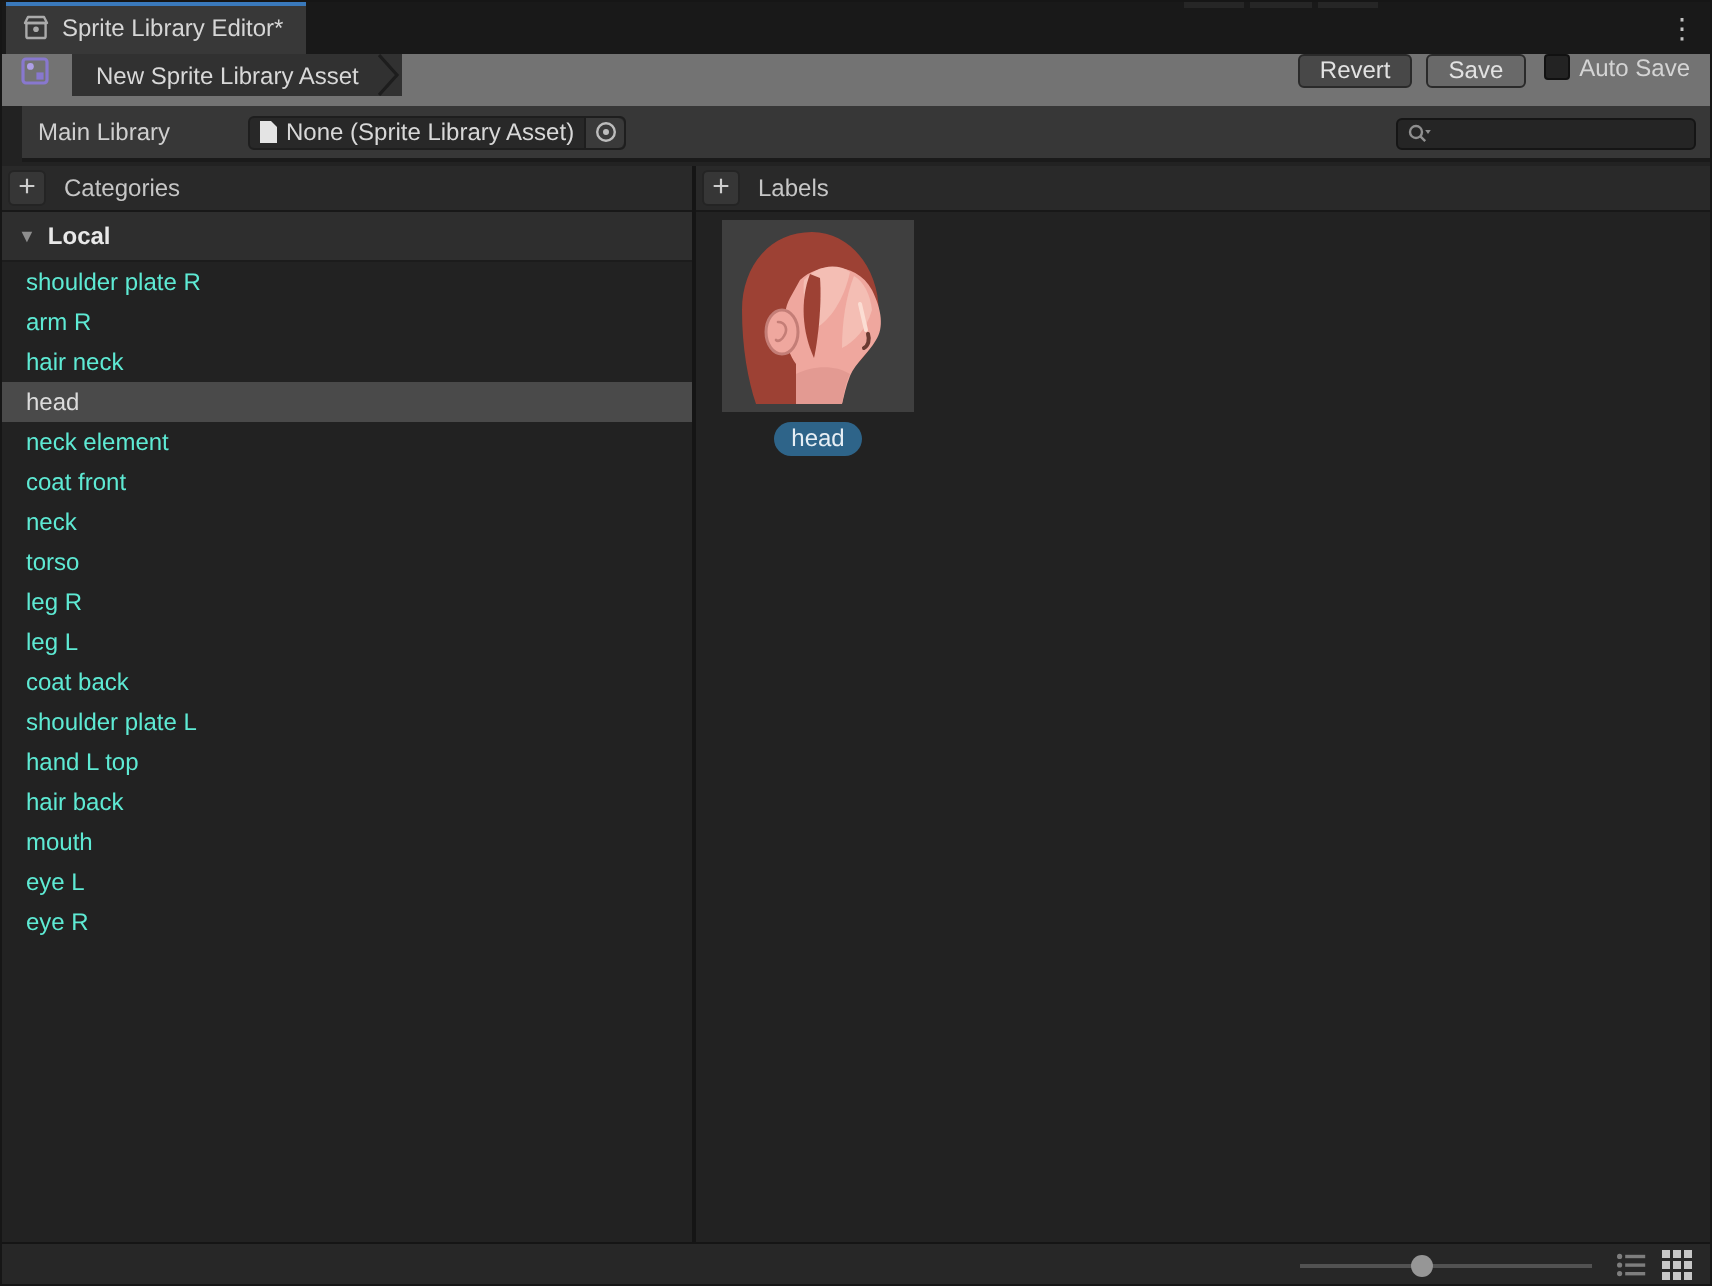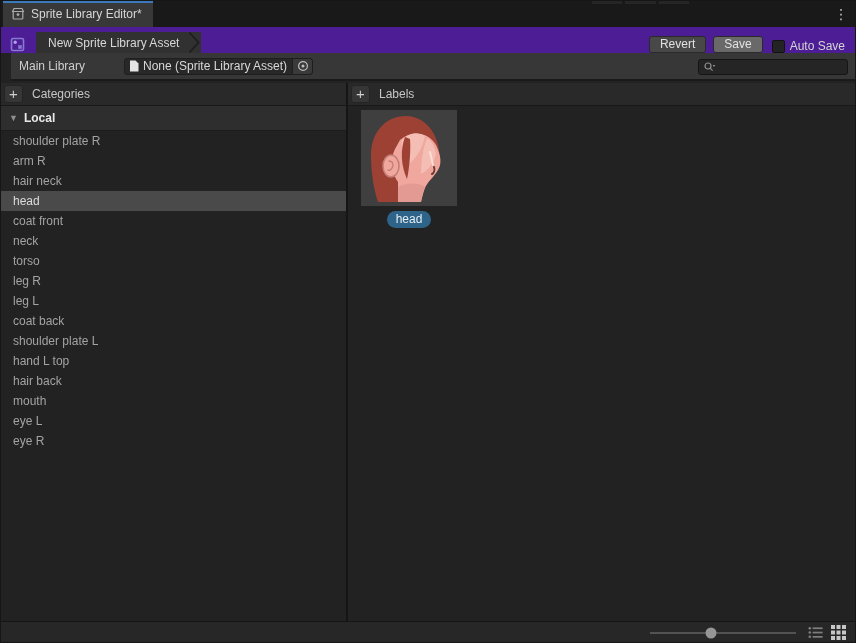--- a/index.html
+++ b/index.html
@@ -16,21 +16,21 @@
   .tab-remnant.r1 { left:591px; width:30px; } .tab-remnant.r2 { left:624px; width:31px; } .tab-remnant.r3 { left:658px; width:30px; }
   .tab {
     position:absolute; top:0; left:2px; width:150px; height:26px;
     background:#383838; display:flex; align-items:center; gap:5px; padding-left:7px;
   }
   .tab-accent { position:absolute; top:0; left:0; width:100%; height:2px; background:#3A79BB; }
   .tab-title { color:#D6D6D6; white-space:nowrap; }
   .kebab { position:absolute; top:3px; right:7px; width:14px; height:20px; color:#C2C2C2;
            font-size:14px; line-height:20px; text-align:center; cursor:pointer; }
   
-  .row2 { position:absolute; top:26px; left:0; right:0; height:26px; background:#4c1d95; display:flex; align-items:flex-end; }
+  .row2 { position:absolute; top:26px; left:0; right:0; height:26px; background:#737373; display:flex; align-items:flex-start; }
   .row3 { position:absolute; top:52px; left:10px; right:0; height:28px; background:#373737; display:flex; align-items:center; border-bottom:2px solid #1A1A1A; }
   .asset-icon { margin-left:8px; width:17px; height:17px; flex:none; }
   .breadcrumb { margin-left:10px; height:21px; display:flex; align-items:center; background:#313131; padding-left:12px; color:#D8D8D8; white-space:nowrap; }
   .crumb-chev { height:21px; margin-left:10px; }
   .spacer { flex:1; }
   .btn { height:17px; padding:0 10px; border-radius:3px; border:1px solid #2A2A2A;
          color:#E2E2E2; font-family:inherit; font-size:12px; line-height:15px; cursor:pointer; }
   .btn-revert { background:#484848; }
   .btn-save   { background:#696969; margin-left:7px; }
   .checkbox { width:13px; height:13px; background:#232323; border:1px solid #111; border-radius:2px; margin:0 5px 0 9px; cursor:pointer; flex:none; }
@@ -52,21 +52,21 @@
   .left-panel { width:347px; flex:none; border-right:2px solid #151515; display:flex; flex-direction:column; background:#222; }
   .right-panel { flex:1; display:flex; flex-direction:column; background:#222; }
   .panel-header { height:23px; flex:none; background:#292929; border-bottom:1px solid #181818; display:flex; align-items:center; }
   .plus-btn { width:19px; height:18px; margin-left:3px; background:#363636; border:1px solid #242424; border-radius:3px;
               color:#CDCDCD; font-size:15px; line-height:15px; text-align:center; cursor:pointer; flex:none; }
   .panel-title { margin-left:9px; color:#C6C6C6; }
   .local-row { height:25px; flex:none; background:#2E2E2E; border-bottom:1px solid #1C1C1C; display:flex; align-items:center; cursor:pointer; }
   .foldout-tri { margin-left:8px; color:#8E8E8E; font-size:9px; }
   .local-label { margin-left:6px; color:#E8E8E8; font-weight:bold; }
   .cat-list { flex:1; overflow:hidden; }
-  .cat-row { height:20px; line-height:20px; padding-left:12px; color:#a3a3a3; white-space:nowrap; cursor:pointer; }
+  .cat-row { height:20px; line-height:20px; padding-left:12px; color:#5eead4; white-space:nowrap; cursor:pointer; }
   .cat-row.selected { background:#4A4A4A; color:#DCDCDC; }
   .labels-grid { flex:1; padding:4px 0 0 13px; display:flex; align-content:flex-start; flex-wrap:wrap; gap:10px; }
   .label-cell { width:96px; cursor:pointer; }
   .thumb { width:96px; height:96px; background:#3F3F3F; }
   .badge-row { text-align:center; margin-top:5px; }
   .badge { display:inline-block; background:#2E6489; color:#E6EEF4; border-radius:9px; padding:1px 9px 2px; font-size:12px; line-height:14px; }
   
   .bottom-bar { position:absolute; left:0; right:0; bottom:0; height:21px; background:#272727;
                 border-top:1px solid #151515; display:flex; align-items:center; justify-content:flex-end; }
   .zoom-slider { position:relative; width:146px; height:21px; margin-right:12px; cursor:pointer; }
@@ -148,20 +148,21 @@
       </div>
       <div class="local-row">
         <span class="foldout-tri">▼</span>
         <span class="local-label">Local</span>
       </div>
       <div class="cat-list">
           <div class="cat-row">shoulder plate R</div>
           <div class="cat-row">arm R</div>
           <div class="cat-row">hair neck</div>
           <div class="cat-row selected">head</div>
+          <div class="cat-row">neck element</div>
           <div class="cat-row">coat front</div>
           <div class="cat-row">neck</div>
           <div class="cat-row">torso</div>
           <div class="cat-row">leg R</div>
           <div class="cat-row">leg L</div>
           <div class="cat-row">coat back</div>
           <div class="cat-row">shoulder plate L</div>
           <div class="cat-row">hand L top</div>
           <div class="cat-row">hair back</div>
           <div class="cat-row">mouth</div>

